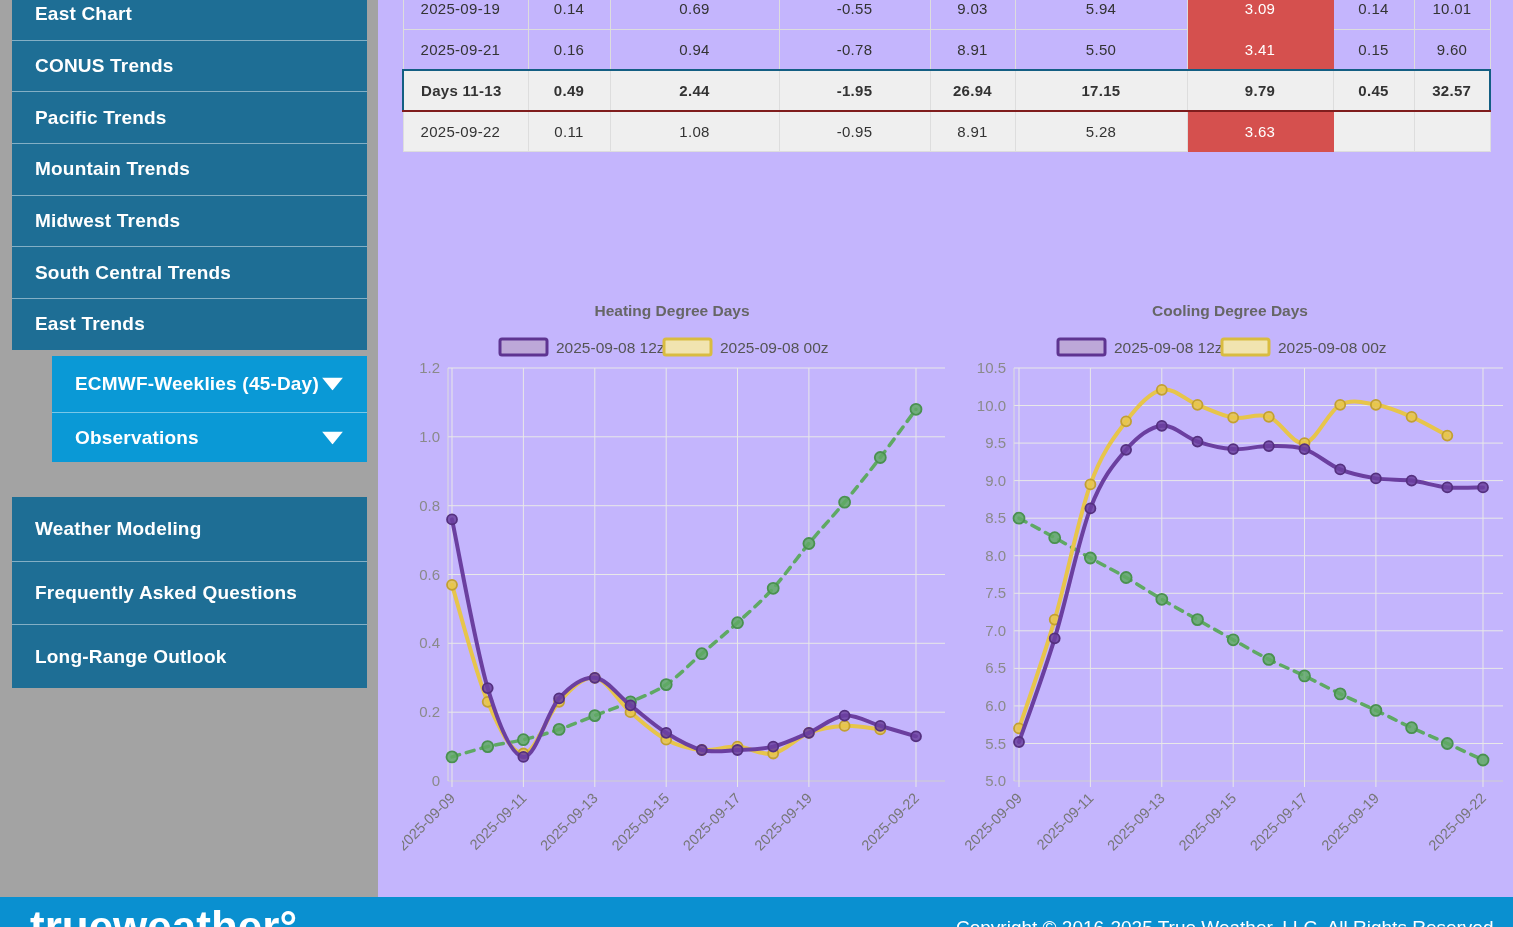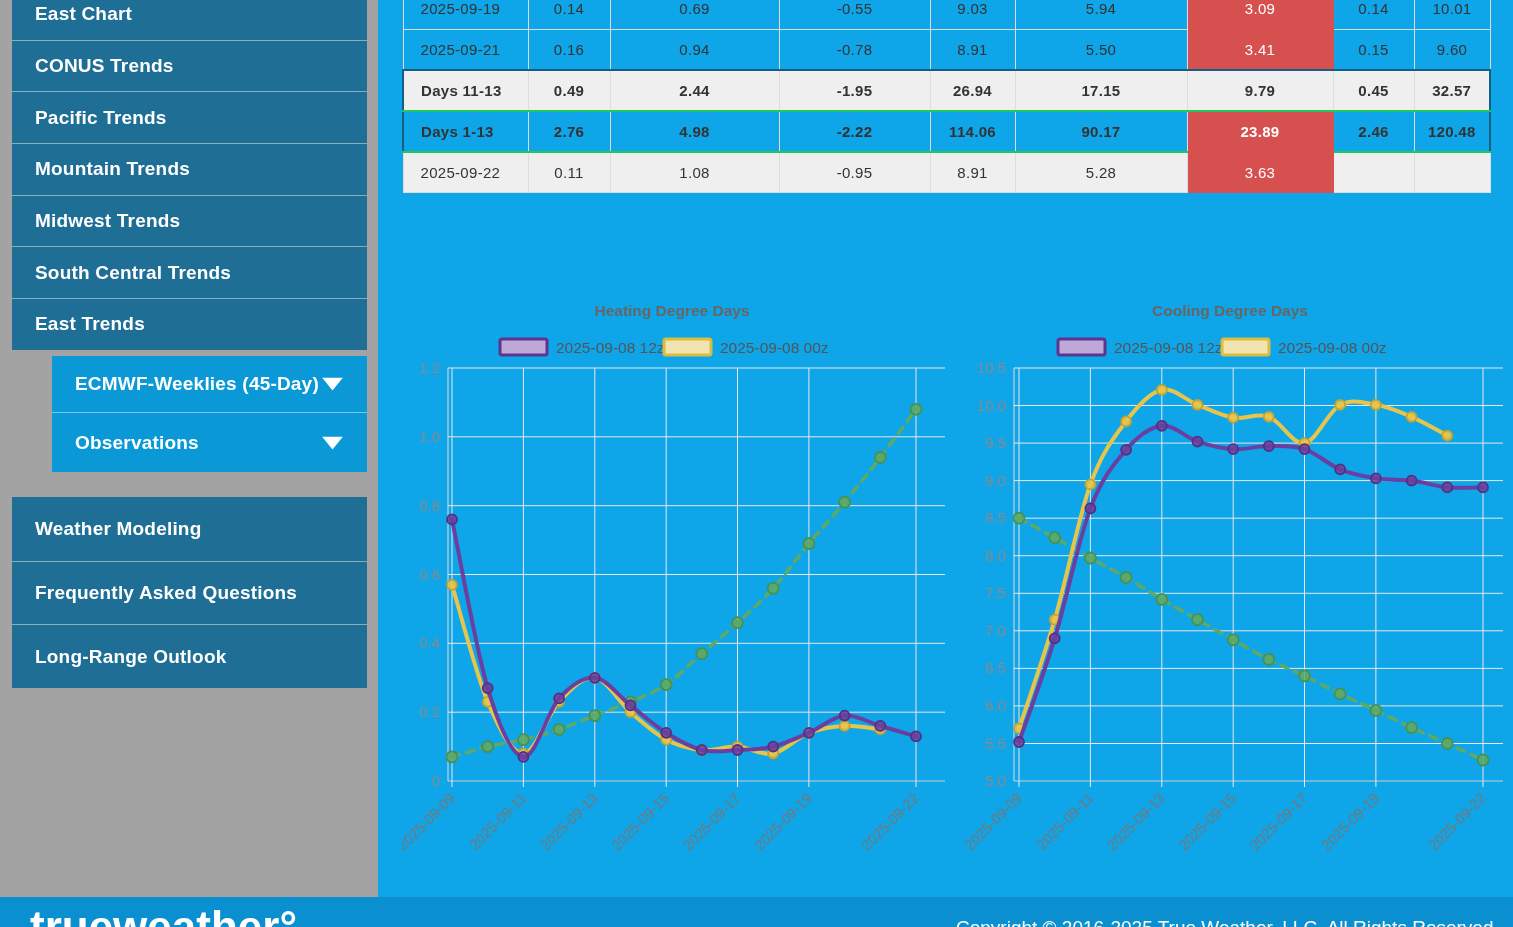--- a/index.html
+++ b/index.html
@@ -9,35 +9,35 @@
   .sidebar{position:absolute;left:0;top:0;width:378px;height:897px;background:#a3a3a3;overflow:hidden;}
   .side-group{position:absolute;left:12px;right:11px;}
   #side-top{top:-12px;}
   #side-expand{top:356px;margin-left:40px;}
   #side-bottom{top:497px;}
   .side-item{position:relative;background:#1e6e95;color:#fff;display:flex;align-items:center;
              padding-left:23px;box-sizing:border-box;font-size:19px;font-weight:600;
              letter-spacing:.2px;cursor:pointer;}
   #side-top .side-item{height:51.7px;}
   #side-expand .side-item{height:56px;}
-  #side-expand .side-item:last-child{height:60px;}
+  #side-expand .side-item:last-child{height:50px;}
   #side-bottom .side-item{height:63.7px;}
   .side-item + .side-item{border-top:1px solid rgba(255,255,255,.45);}
   .side-item.active{background:#0a99d6;}
   .tri{position:absolute;right:24px;top:50%;transform:translateY(-50%);line-height:0;}
 
   
-  .main{position:absolute;left:378px;top:0;width:1135px;height:897px;background:#0ea5e9;overflow:hidden;}
+  .main{position:absolute;left:378px;top:0;width:1135px;height:897px;background:#c4b5fd;overflow:hidden;}
 
   table.data{position:absolute;left:24px;top:-12px;border-collapse:collapse;table-layout:fixed;}
   table.data td{border:1px solid #ddd;height:40.8px;font-size:15px;color:#333;text-align:center;
                 padding:0;box-sizing:border-box;letter-spacing:.3px;}
   table.data td.first{text-align:left;padding-left:17px;}
   tr.shaded td{background:#efefef;}
-  tr.bordered td{border-top:2px solid #135e83;border-bottom:2px solid #22c55e;font-weight:700;}
+  tr.bordered td{border-top:2px solid #135e83;border-bottom:2px solid #7f1d1d;font-weight:700;}
   tr.bordered td:first-child{border-left:2px solid #135e83;}
   tr.bordered td:last-child{border-right:2px solid #135e83;}
   table.data td.red{background:#d5504e;color:#fff;border-color:#d5504e;}
 
   .chart{position:absolute;top:298px;width:553px;height:562px;}
   #chart-heating{left:24px;}
   #chart-cooling{left:582px;}
 
   
   .footer{position:absolute;left:0;top:897px;width:1513px;height:30px;background:#0a90d0;overflow:hidden;}
@@ -139,31 +139,20 @@
           <tr class="shaded bordered">
             <td class="first">Days 11-13</td>
             <td>0.49</td>
             <td>2.44</td>
             <td>-1.95</td>
             <td>26.94</td>
             <td>17.15</td>
             <td>9.79</td>
             <td>0.45</td>
             <td>32.57</td>
-          </tr>
-          <tr class="bordered">
-            <td class="first">Days 1-13</td>
-            <td>2.76</td>
-            <td>4.98</td>
-            <td>-2.22</td>
-            <td>114.06</td>
-            <td>90.17</td>
-            <td class="red">23.89</td>
-            <td>2.46</td>
-            <td>120.48</td>
           </tr>
           <tr class="shaded ">
             <td class="first">2025-09-22</td>
             <td>0.11</td>
             <td>1.08</td>
             <td>-0.95</td>
             <td>8.91</td>
             <td>5.28</td>
             <td class="red">3.63</td>
             <td></td>

